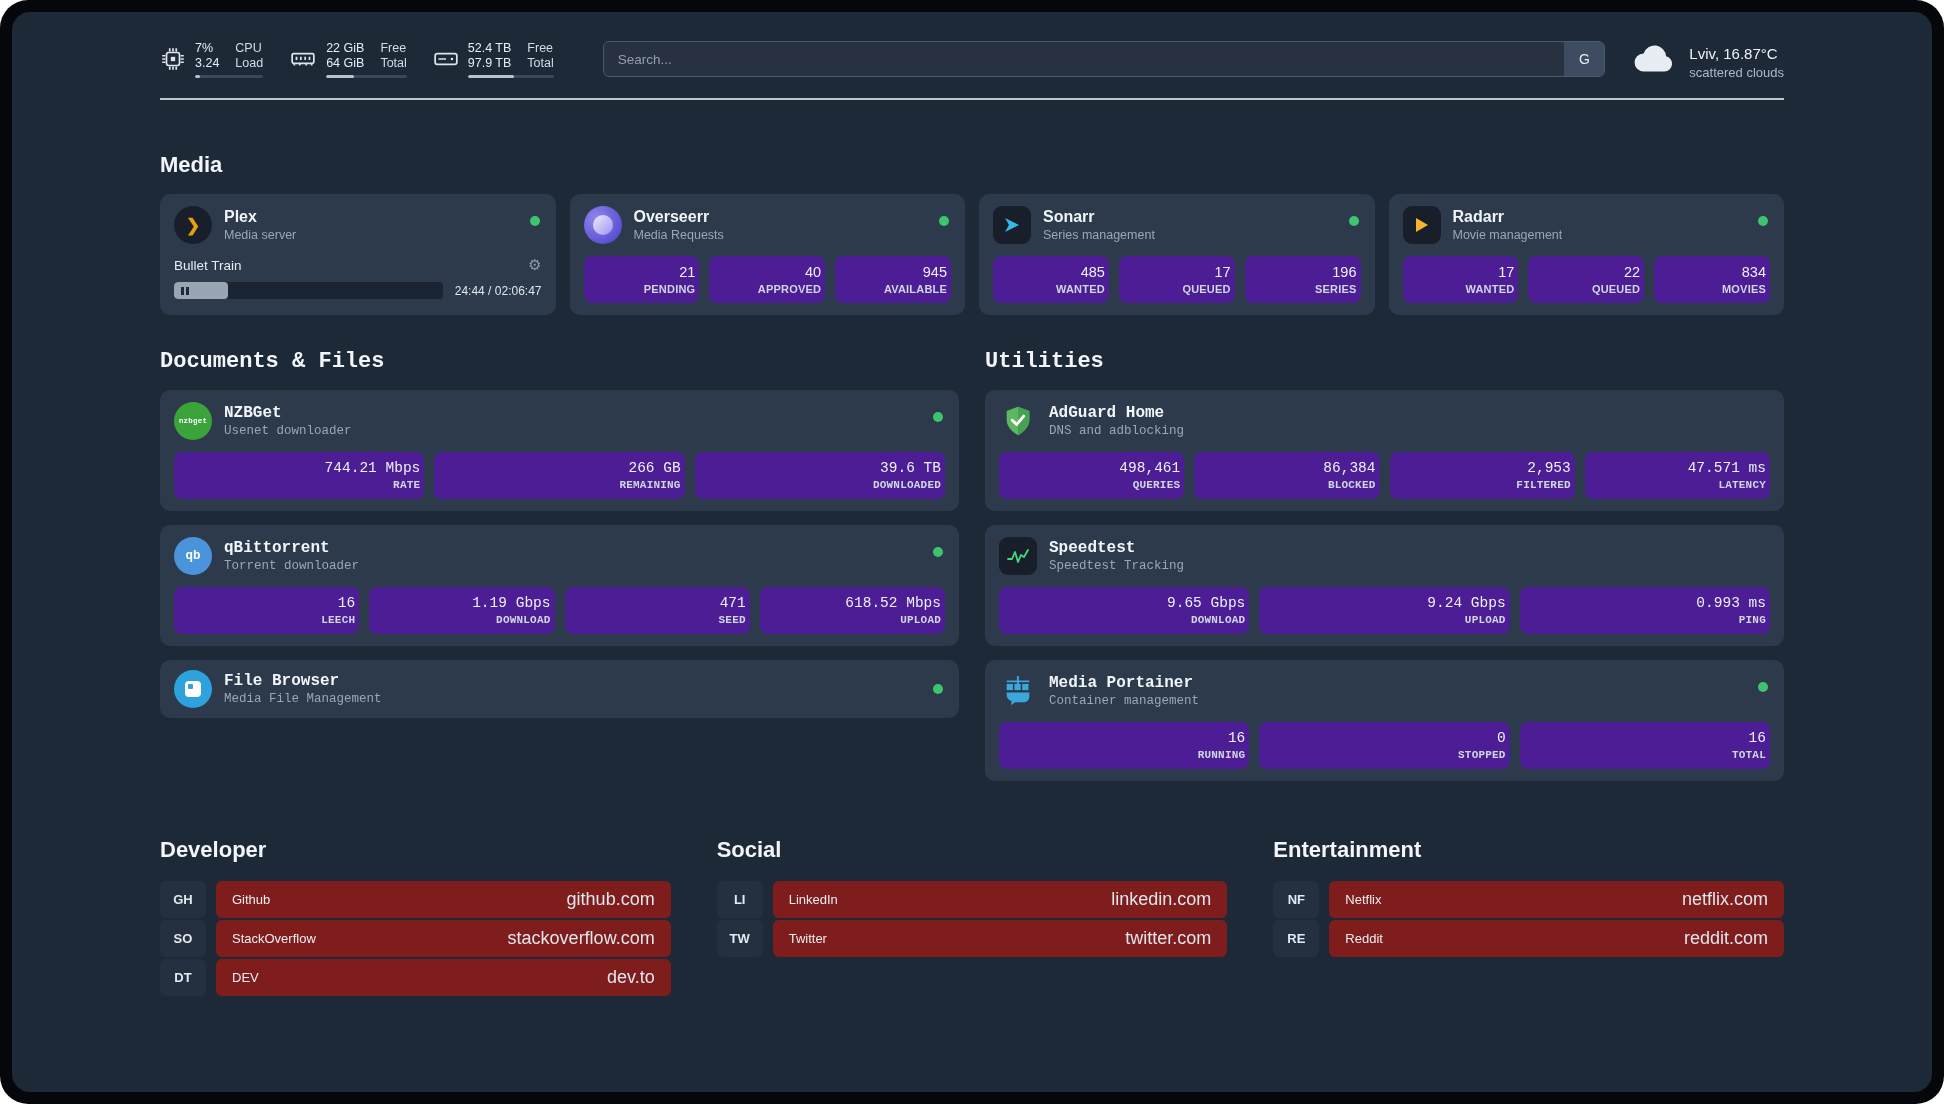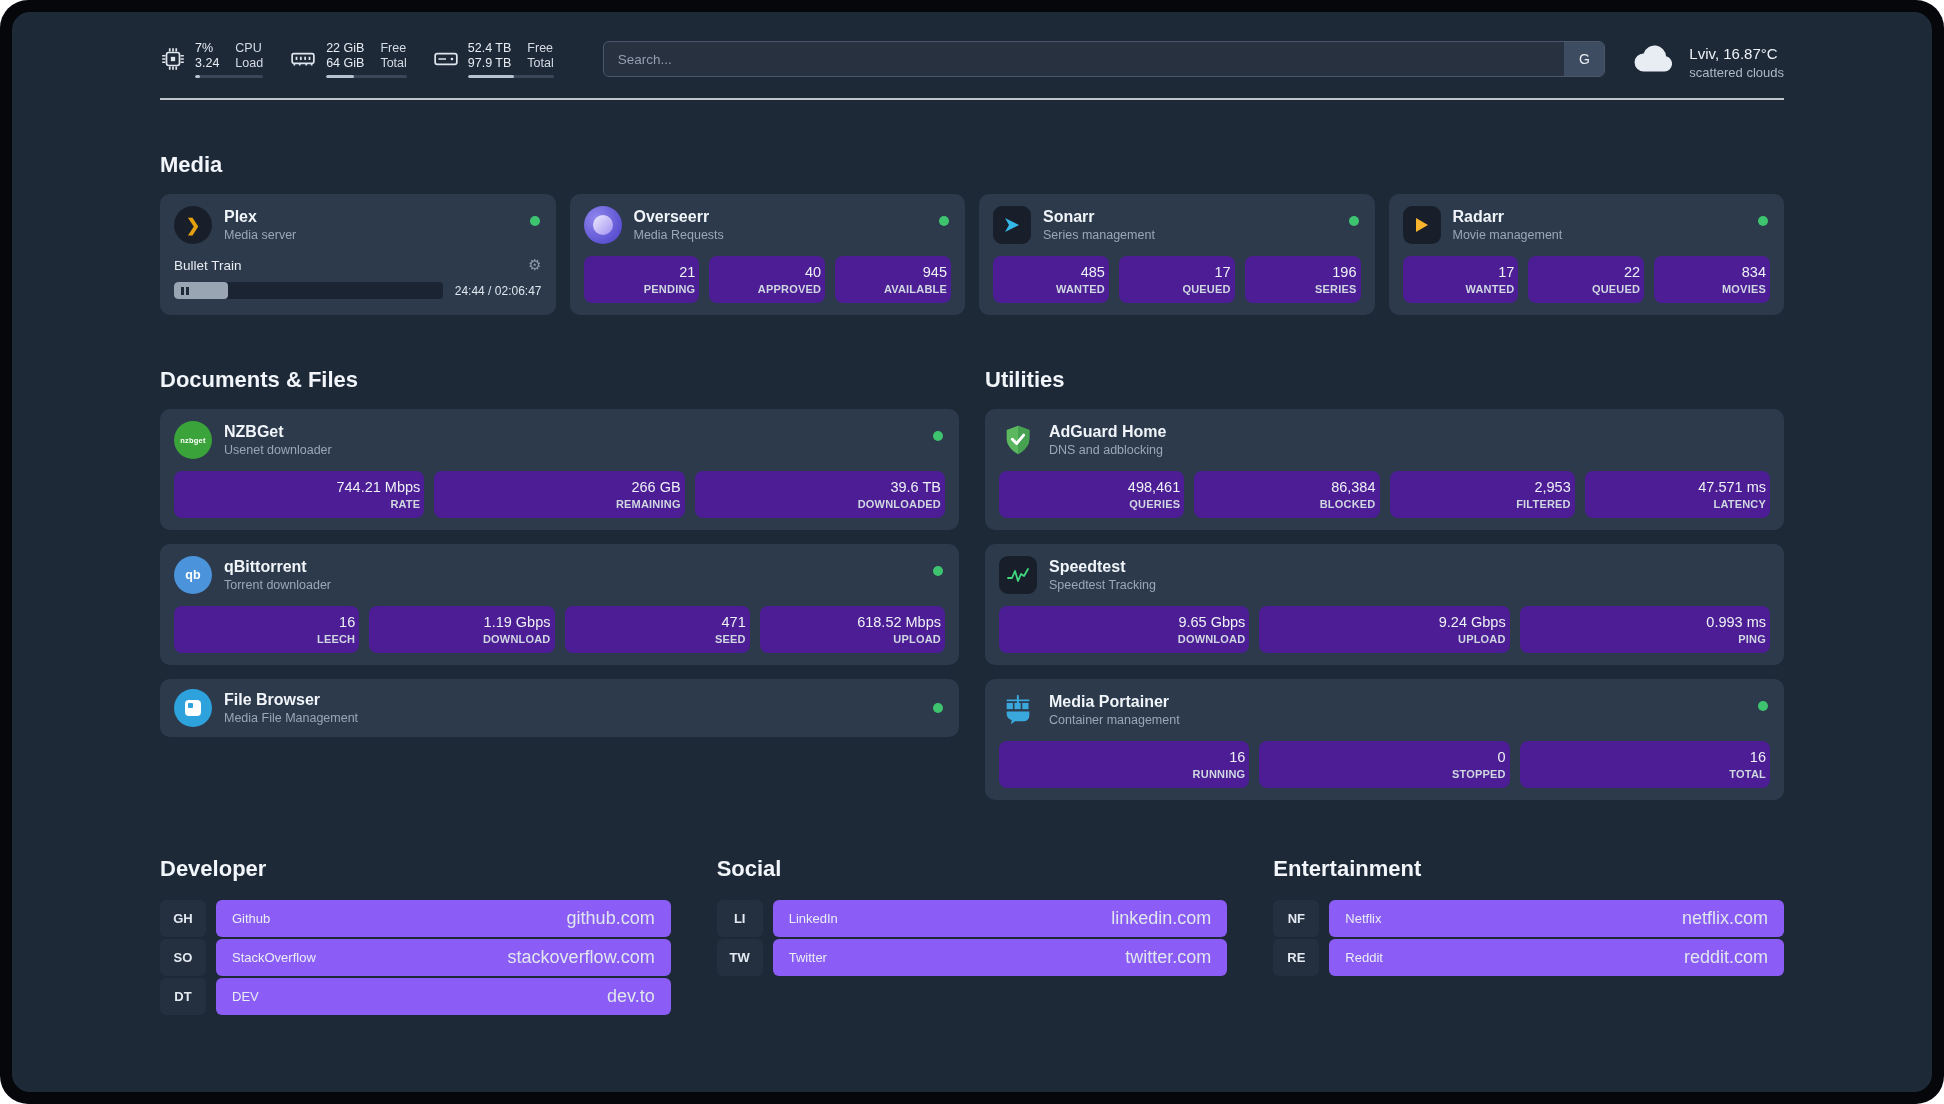--- a/index.html
+++ b/index.html
@@ -24,21 +24,21 @@
   .search-engine{position:absolute;top:1px;right:1px;bottom:1px;width:40px;background:#3e4c61;border-radius:0 5px 5px 0;display:flex;align-items:center;justify-content:center;color:#e8edf3;font-size:14px;cursor:pointer;}
   .weather{display:flex;align-items:center;gap:12px;flex:0 0 auto;}
   .weather-main{font-size:15px;color:#eef2f7;margin-top:7px;}
   .weather-sub{font-size:13px;color:#aeb9c7;margin-top:3px;}
   .divider{margin-top:18px;border-bottom:2px solid rgba(230,236,243,0.8);}
 
   
   .section-title{font-size:22px;font-weight:600;color:#f2f5f9;margin:0;}
   .media-section{margin-top:52px;}
   .media-grid{margin-top:16px;display:grid;grid-template-columns:repeat(4,1fr);gap:14px;align-items:stretch;}
-  .mid-grid{margin-top:52px;display:grid;grid-template-columns:1fr 1fr;gap:26px;align-items:start;}
+  .mid-grid{margin-top:34px;display:grid;grid-template-columns:1fr 1fr;gap:26px;align-items:start;font-family:Liberation Mono, monospace;}
   .col-stack{display:flex;flex-direction:column;gap:14px;margin-top:16px;}
 
   
   .card{background:#2c3a4c;border-radius:10px;padding:12px 14px;position:relative;display:flex;flex-direction:column;cursor:pointer;}
   .card.spread{justify-content:space-between;}
   .card-header{display:flex;align-items:center;gap:12px;padding-right:26px;}
   .app-icon{width:38px;height:38px;flex:0 0 auto;border-radius:9px;display:flex;align-items:center;justify-content:center;position:relative;}
   .app-name{font-size:16px;font-weight:600;color:#f1f5f9;}
   .app-sub{font-size:12.5px;color:#9aa7b6;margin-top:2px;}
   .status-dot{position:absolute;top:22px;right:16px;width:10px;height:10px;border-radius:50%;background:#3ec46f;}
@@ -73,21 +73,21 @@
   .qb-text{font-size:12.5px;font-weight:700;color:#ffffff;}
   .fb-icon{background:#2ea2dc;border-radius:50%;}
   .fb-inner{width:16px;height:16px;background:#ffffff;border-radius:4px;position:relative;}
   .fb-inner::after{content:"";position:absolute;left:3px;top:3px;width:5px;height:5px;background:#2ea2dc;border-radius:1px;}
 
   
   .bookmarks{margin-top:56px;display:grid;grid-template-columns:repeat(3,1fr);gap:46px;align-items:start;}
   .bm-list{display:flex;flex-direction:column;gap:2px;margin-top:18px;}
   .bm-row{display:flex;gap:10px;height:37px;cursor:pointer;}
   .bm-abbr{width:46px;background:#243040;border-radius:6px;display:flex;align-items:center;justify-content:center;font-size:13px;font-weight:600;color:#e3e9f0;}
-  .bm-pill{flex:1;background:#8b5cf6;border-radius:6px;display:flex;align-items:center;justify-content:space-between;padding:0 16px;}
+  .bm-pill{flex:1;background:#7f1d1d;border-radius:6px;display:flex;align-items:center;justify-content:space-between;padding:0 16px;}
   .bm-name{font-size:13px;color:#e9eef4;}
   .bm-url{font-size:18px;color:#dfe6ee;}
 </style>
 </head>
 <body>
 
 <div class="window">
 <div class="app">
 <div class="content">
 

